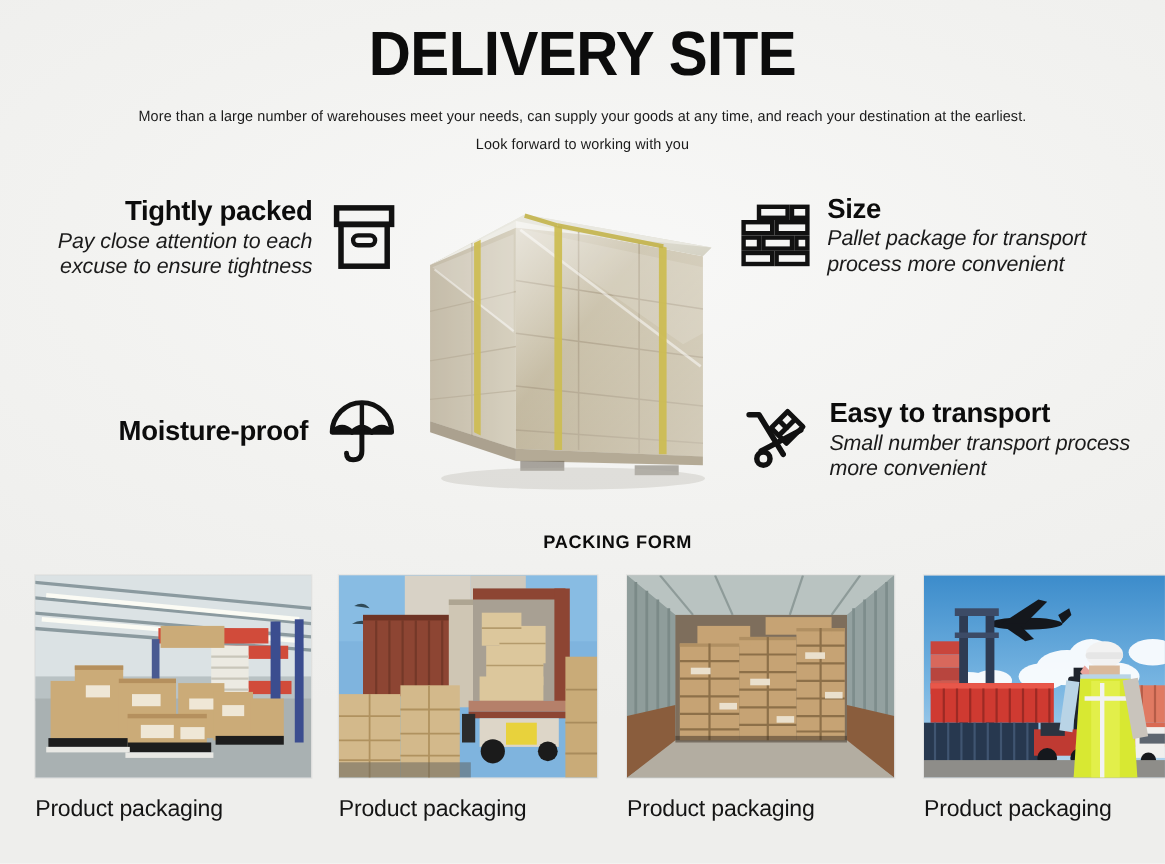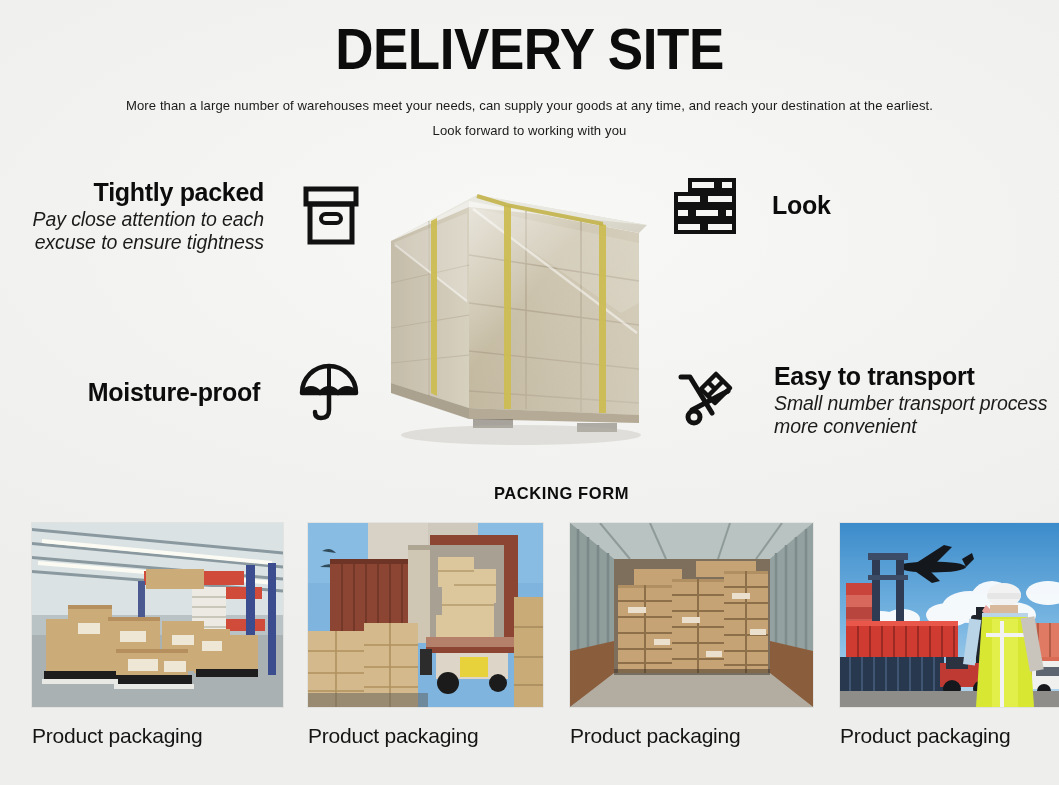--- a/index.html
+++ b/index.html
@@ -29,21 +29,21 @@
     margin:0;padding-top:20px;letter-spacing:.1px;
     transform:scaleX(0.97);transform-origin:center;
   }
   .sub2{
     font-family:"Liberation Sans Narrow","Liberation Sans",sans-serif;
     font-size:13.5px;font-weight:400;color:#1a1a1a;
     margin:0;padding-top:10px;letter-spacing:.1px;
     transform:scaleX(0.97);transform-origin:center;
   }
   
-  .feat{position:absolute;display:flex;align-items:center;gap:20px;}
+  .feat{position:absolute;display:flex;align-items:center;}
   .feat .txt h3{
     margin:0 0 2px 0;font-size:25px;font-weight:700;color:#0c0c0c;
     letter-spacing:-.3px;line-height:1.12;
     font-family:"Liberation Sans","DejaVu Sans",sans-serif;
   }
   .feat .txt p{
     margin:0;font-size:19.5px;font-weight:400;color:#1b1b1b;
     line-height:1.18;letter-spacing:-.1px;
     font-family:"Liberation Sans","DejaVu Sans",sans-serif;
     font-style:italic;
@@ -137,21 +137,22 @@
           <rect x="34" y="18" width="28" height="10"></rect>
           <rect x="4" y="32" width="14" height="10"></rect>
           <rect x="22" y="32" width="26" height="10"></rect>
           <rect x="52" y="32" width="10" height="10"></rect>
           <rect x="4" y="46" width="26" height="10"></rect>
           <rect x="34" y="46" width="28" height="10"></rect>
         </g>
       </svg>
     </span>
     <div class="txt">
-      <h3>Look</h3>
+      <h3>Size</h3>
+      <p>Pallet package for transport process more convenient</p>
     </div>
   </div>
 
   <div class="feat right" id="feat-easy">
     <span class="ficon">
       <svg width="64" height="62" viewBox="0 0 64 62">
         <g fill="none" stroke="#111" stroke-width="5" stroke-linecap="round" stroke-linejoin="round">
           <path d="M5 8 L14 8 L36 44"></path>
           <path d="M16 41 L52 22"></path>
           <circle cx="18" cy="48" r="6"></circle>

